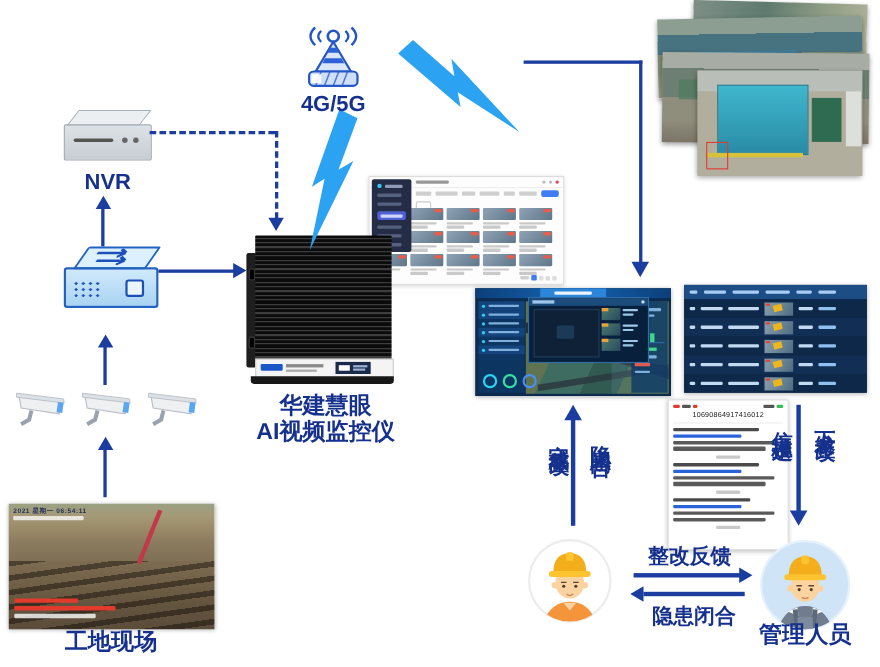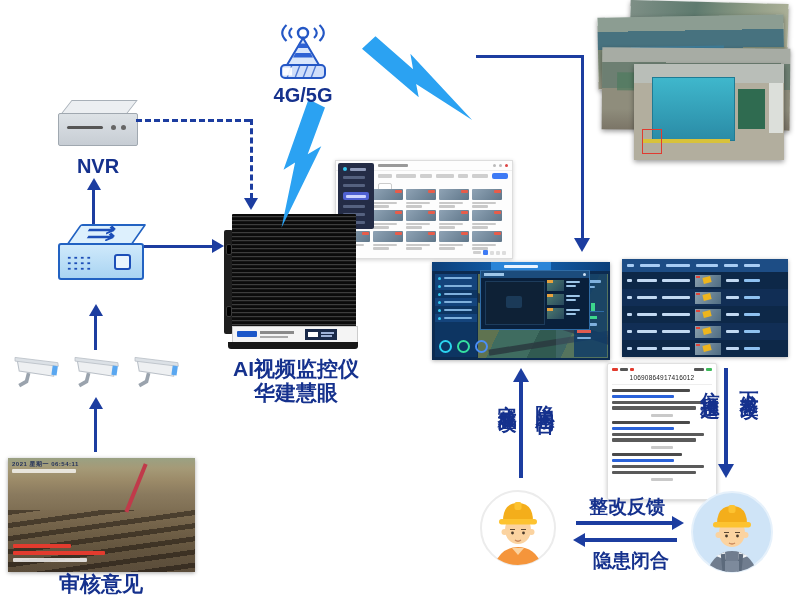--- a/index.html
+++ b/index.html
@@ -219,21 +219,21 @@
 
   <div class="site">
     <div class="site-pipes"></div>
     <div class="site-crane"></div>
     <div class="site-ts">2021 星期一 06:54:11</div>
     <div class="site-bar" style="left:4px;top:11px;width:64px;height:4px;background:rgba(255,255,255,.75);"></div>
     <div class="site-bar" style="left:5px;top:86px;width:58px;height:4px;background:#e23b2e;"></div>
     <div class="site-bar" style="left:5px;top:93px;width:92px;height:4px;background:#e23b2e;"></div>
     <div class="site-bar" style="left:5px;top:100px;width:74px;height:4px;background:rgba(255,255,255,.8);"></div>
   </div>
-  <div class="lbl" style="left:31px;top:572px;width:140px;font-size:21px;">审核意见</div>
+  <div class="lbl" style="left:31px;top:572px;width:140px;font-size:21px;">工地现场</div>
 
   <svg class="ant" viewBox="0 0 62 60">
     <circle cx="31" cy="9" r="5" fill="#fff" stroke="#2457c5" stroke-width="2.4"></circle>
     <path d="M20 4 q-5.5 5 0 10" fill="none" stroke="#2457c5" stroke-width="2.2"></path>
     <path d="M14.5 1 q-8.5 8 0 16" fill="none" stroke="#2457c5" stroke-width="2.2"></path>
     <path d="M42 4 q5.5 5 0 10" fill="none" stroke="#2457c5" stroke-width="2.2"></path>
     <path d="M47.5 1 q8.5 8 0 16" fill="none" stroke="#2457c5" stroke-width="2.2"></path>
     <polygon points="31,14 15,41 47,41" fill="#d9e6fb" stroke="#2457c5" stroke-width="2"></polygon>
     <polygon points="28,19.5 34,19.5 36.5,24 25.5,24" fill="#2f62d4"></polygon>
     <polygon points="23.5,29 38.5,29 41,33.5 21,33.5" fill="#2f62d4"></polygon>
@@ -282,22 +282,22 @@
       <div class="abs" style="left:27px;top:8.5px;width:28px;height:2.5px;background:#aaa;"></div>
       <div class="abs" style="left:72px;top:2px;width:32px;height:11px;background:#1a2a4a;">
         <div class="abs" style="left:3px;top:3px;width:10px;height:5px;background:#fff;"></div>
         <div class="abs" style="left:16px;top:2.5px;width:13px;height:2px;background:#9fb2d8;"></div>
         <div class="abs" style="left:16px;top:6px;width:11px;height:2px;background:#9fb2d8;"></div>
       </div>
     </div>
     <div class="dev-base"></div>
   </div>
   <div class="lbl" style="left:218px;top:357px;width:156px;font-size:21px;">
+    <div>华建慧眼</div>
     <div>AI视频监控仪</div>
-    <div>华建慧眼</div>
   </div>
 
   <div class="admin">
     <div class="a-top">
       <div class="abs" style="left:42px;top:3px;width:30px;height:3px;background:#999;border-radius:1px;"></div>
       <div class="abs" style="right:4px;top:3px;width:3px;height:3px;border-radius:50%;background:#d44;"></div>
       <div class="abs" style="right:10px;top:3px;width:3px;height:3px;border-radius:50%;background:#bbb;"></div>
       <div class="abs" style="right:16px;top:3px;width:3px;height:3px;border-radius:50%;background:#bbb;"></div>
     </div>
     <div class="a-filters">
@@ -688,20 +688,21 @@
       <ellipse cx="42" cy="43" rx="13" ry="14" fill="#fbd3a0"></ellipse>
       <path d="M27 34 Q27 16 42 16 Q57 16 57 34 Z" fill="#f4ae1b"></path>
       <rect x="23" y="32" width="38" height="5.5" rx="2.7" fill="#fdc330"></rect>
       <rect x="38.5" y="15" width="7" height="8" rx="2" fill="#fdc330"></rect>
       <circle cx="36.5" cy="46" r="1.4" fill="#4a3a2a"></circle>
         <circle cx="47.5" cy="46" r="1.4" fill="#4a3a2a"></circle>
       <path d="M34 42.5 h5 M45 42.5 h5" stroke="#5a4632" stroke-width="1.2"></path>
       <path d="M39 53 q3 2 6 0" stroke="#c8875a" stroke-width="1.3" fill="none"></path>
     </g>
   </svg>
+  <div class="lbl" style="left:682px;top:566px;width:100px;font-size:21px;">管理人员</div>
 
   <div class="lbl" style="left:588px;top:496px;width:78px;font-size:19px;">整改反馈</div>
   <div class="hline" style="left:576px;top:521px;width:98px;height:4px;"></div>
   <div class="ah ah-right" style="left:672px;top:516px;"></div>
   <div class="ah ah-left" style="left:573px;top:533px;"></div>
   <div class="hline" style="left:585px;top:538px;width:92px;height:4px;"></div>
   <div class="lbl" style="left:592px;top:550px;width:78px;font-size:19px;">隐患闭合</div>
 
 </div>
 

